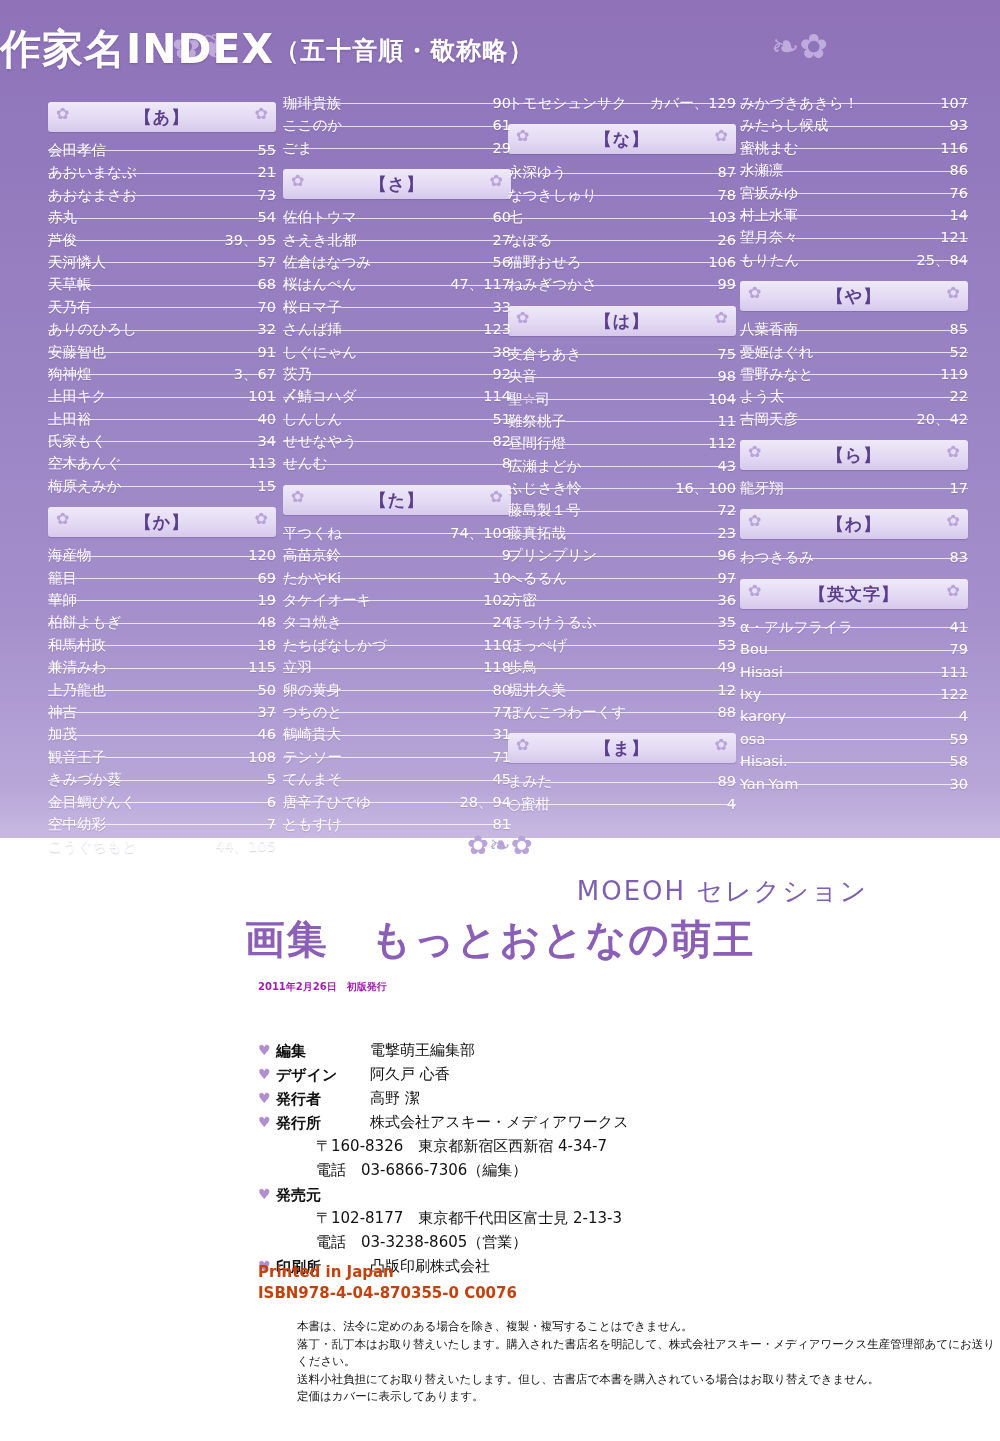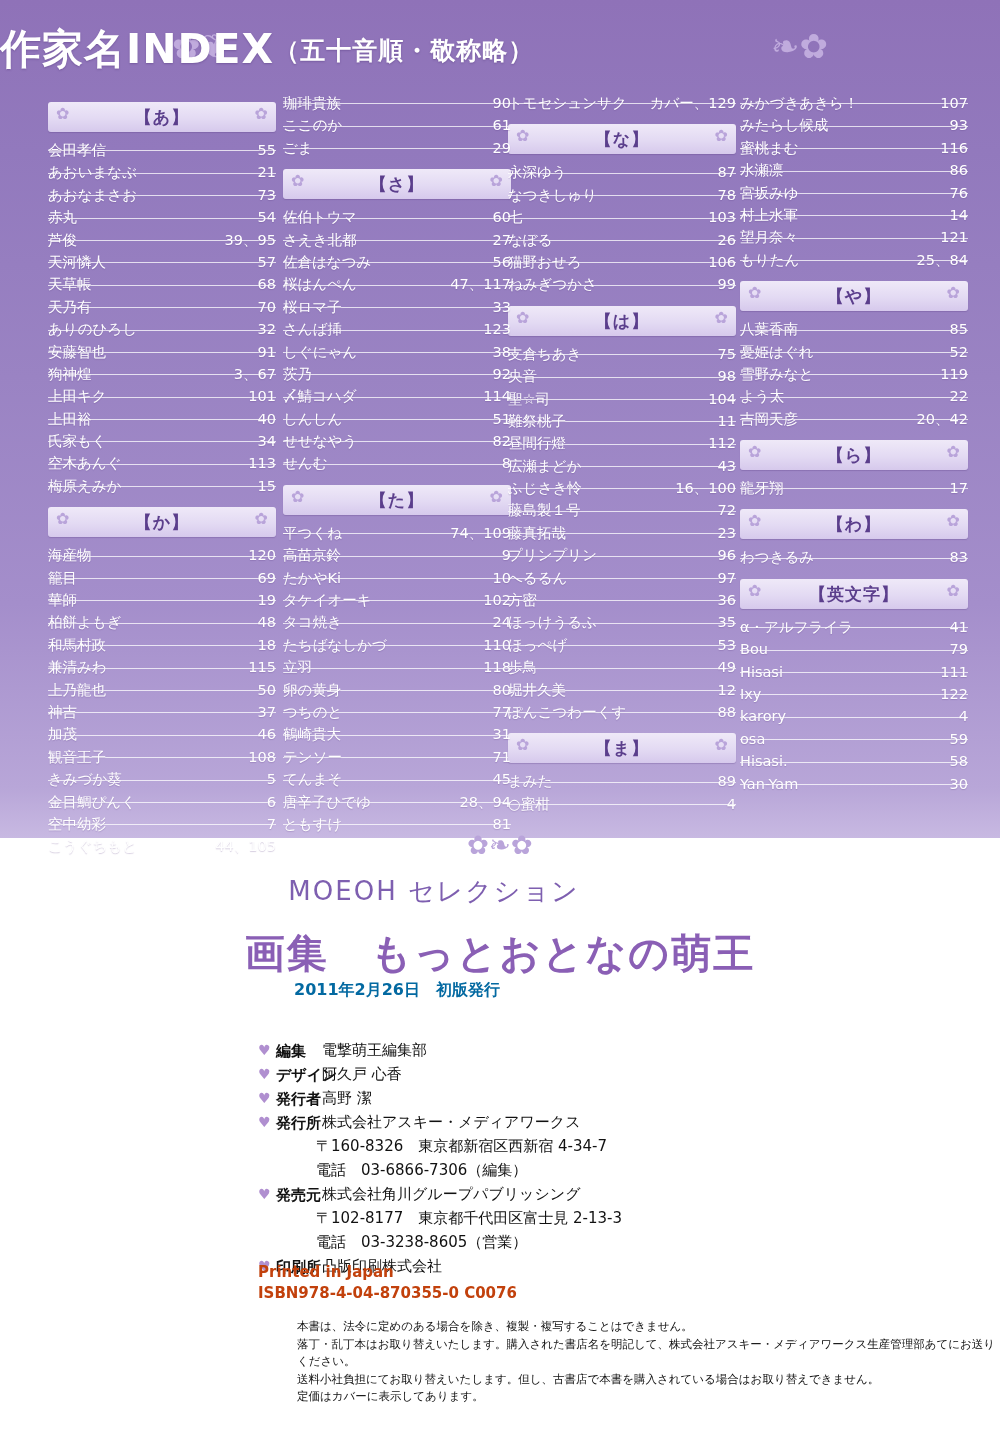--- a/index.html
+++ b/index.html
@@ -69,35 +69,35 @@
 
   
   #colophon{
     position:absolute;left:0;top:838px;width:1000px;height:603px;background:#ffffff;
   }
   #colo-orn{
     position:absolute;top:-8px;left:0;width:1000px;text-align:center;
     color:#b9a4da;font-size:26px;
   }
   #series-label{
-    position:absolute;top:36px;left:0;width:868px;text-align:center;
+    position:absolute;top:36px;left:0;width:868px;text-align:right;
     color:#7e5fb0;font-size:26px;letter-spacing:2px;font-weight:400;
   }
   #book-title{
-    position:absolute;top:88px;left:0;width:1000px;text-align:center;
+    position:absolute;top:74px;left:0;width:1000px;text-align:center;
     color:#8a5fb5;font-size:40px;font-weight:700;letter-spacing:2px;
   }
   #pubdate{
-    position:absolute;top:142px;left:258px;color:#0369a1;font-size:16px;font-weight:700;margin-left:36px;
+    position:absolute;top:142px;left:258px;color:#a21caf;font-size:10px;font-weight:700;
   }
   #credits{position:absolute;top:200px;left:258px;width:620px;color:#111;font-size:15px;}
   .crow{position:relative;min-height:24px;line-height:24px;}
   .crow .heart{position:absolute;left:0;top:0;color:#b08fd0;font-size:14px;}
   .crow .k{position:absolute;left:18px;top:1px;width:90px;font-weight:700;}
-  .crow .v{margin-left:64px;display:block;}
+  .crow .v{margin-left:112px;display:block;}
   .crow.indent .v{margin-left:58px;}
   .printed{
     position:absolute;top:424px;left:258px;color:#c2410c;font-size:15px;font-weight:700;line-height:21px;
   }
   #legal{
     position:absolute;top:480px;left:258px;width:700px;color:#111;font-size:11.5px;line-height:17.5px;margin-left:39px;
   }
 </style>
 </head>
 <body>
@@ -743,21 +743,20 @@
       </div>
       <div class="crow indent">
         <span class="v">〒160-8326　東京都新宿区西新宿 4-34-7</span>
       </div>
       <div class="crow indent">
         <span class="v">電話　03-6866-7306（編集）</span>
       </div>
       <div class="crow">
         <span class="heart">♥</span>
         <span class="k">発売元</span>
-        <span class="v">株式会社角川グループパブリッシング</span>
       </div>
       <div class="crow indent">
         <span class="v">〒102-8177　東京都千代田区富士見 2-13-3</span>
       </div>
       <div class="crow indent">
         <span class="v">電話　03-3238-8605（営業）</span>
       </div>
       <div class="crow">
         <span class="heart">♥</span>
         <span class="k">印刷所</span>

